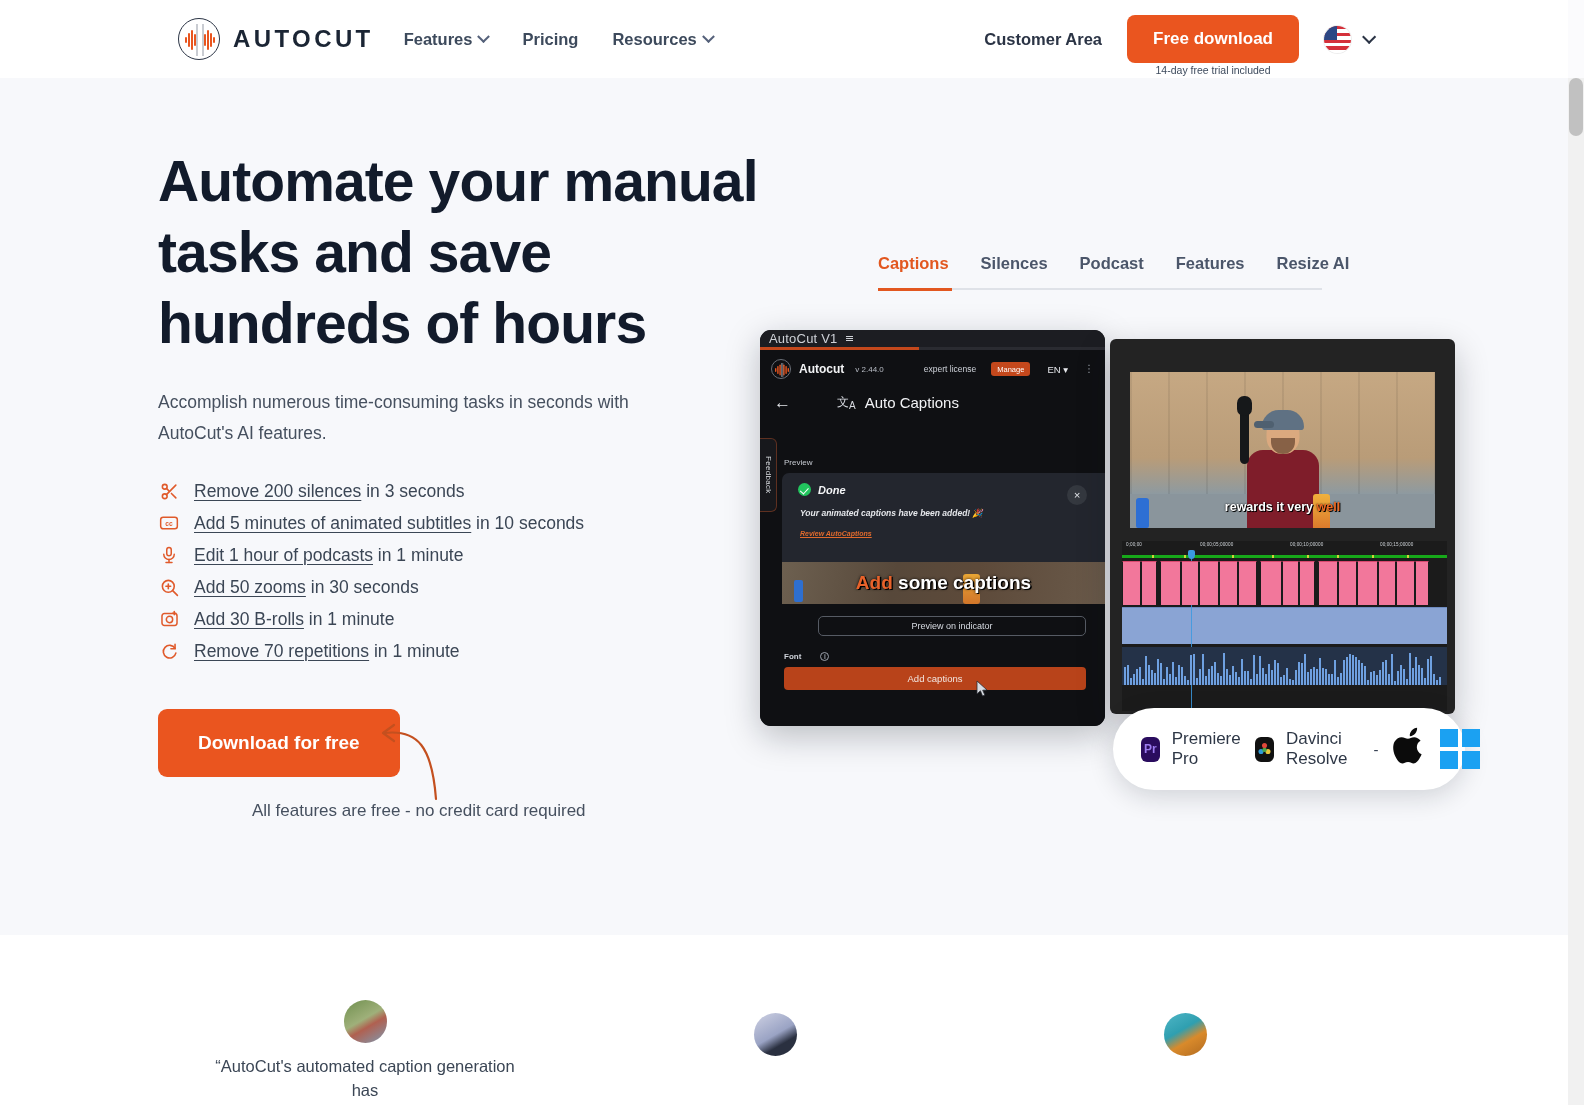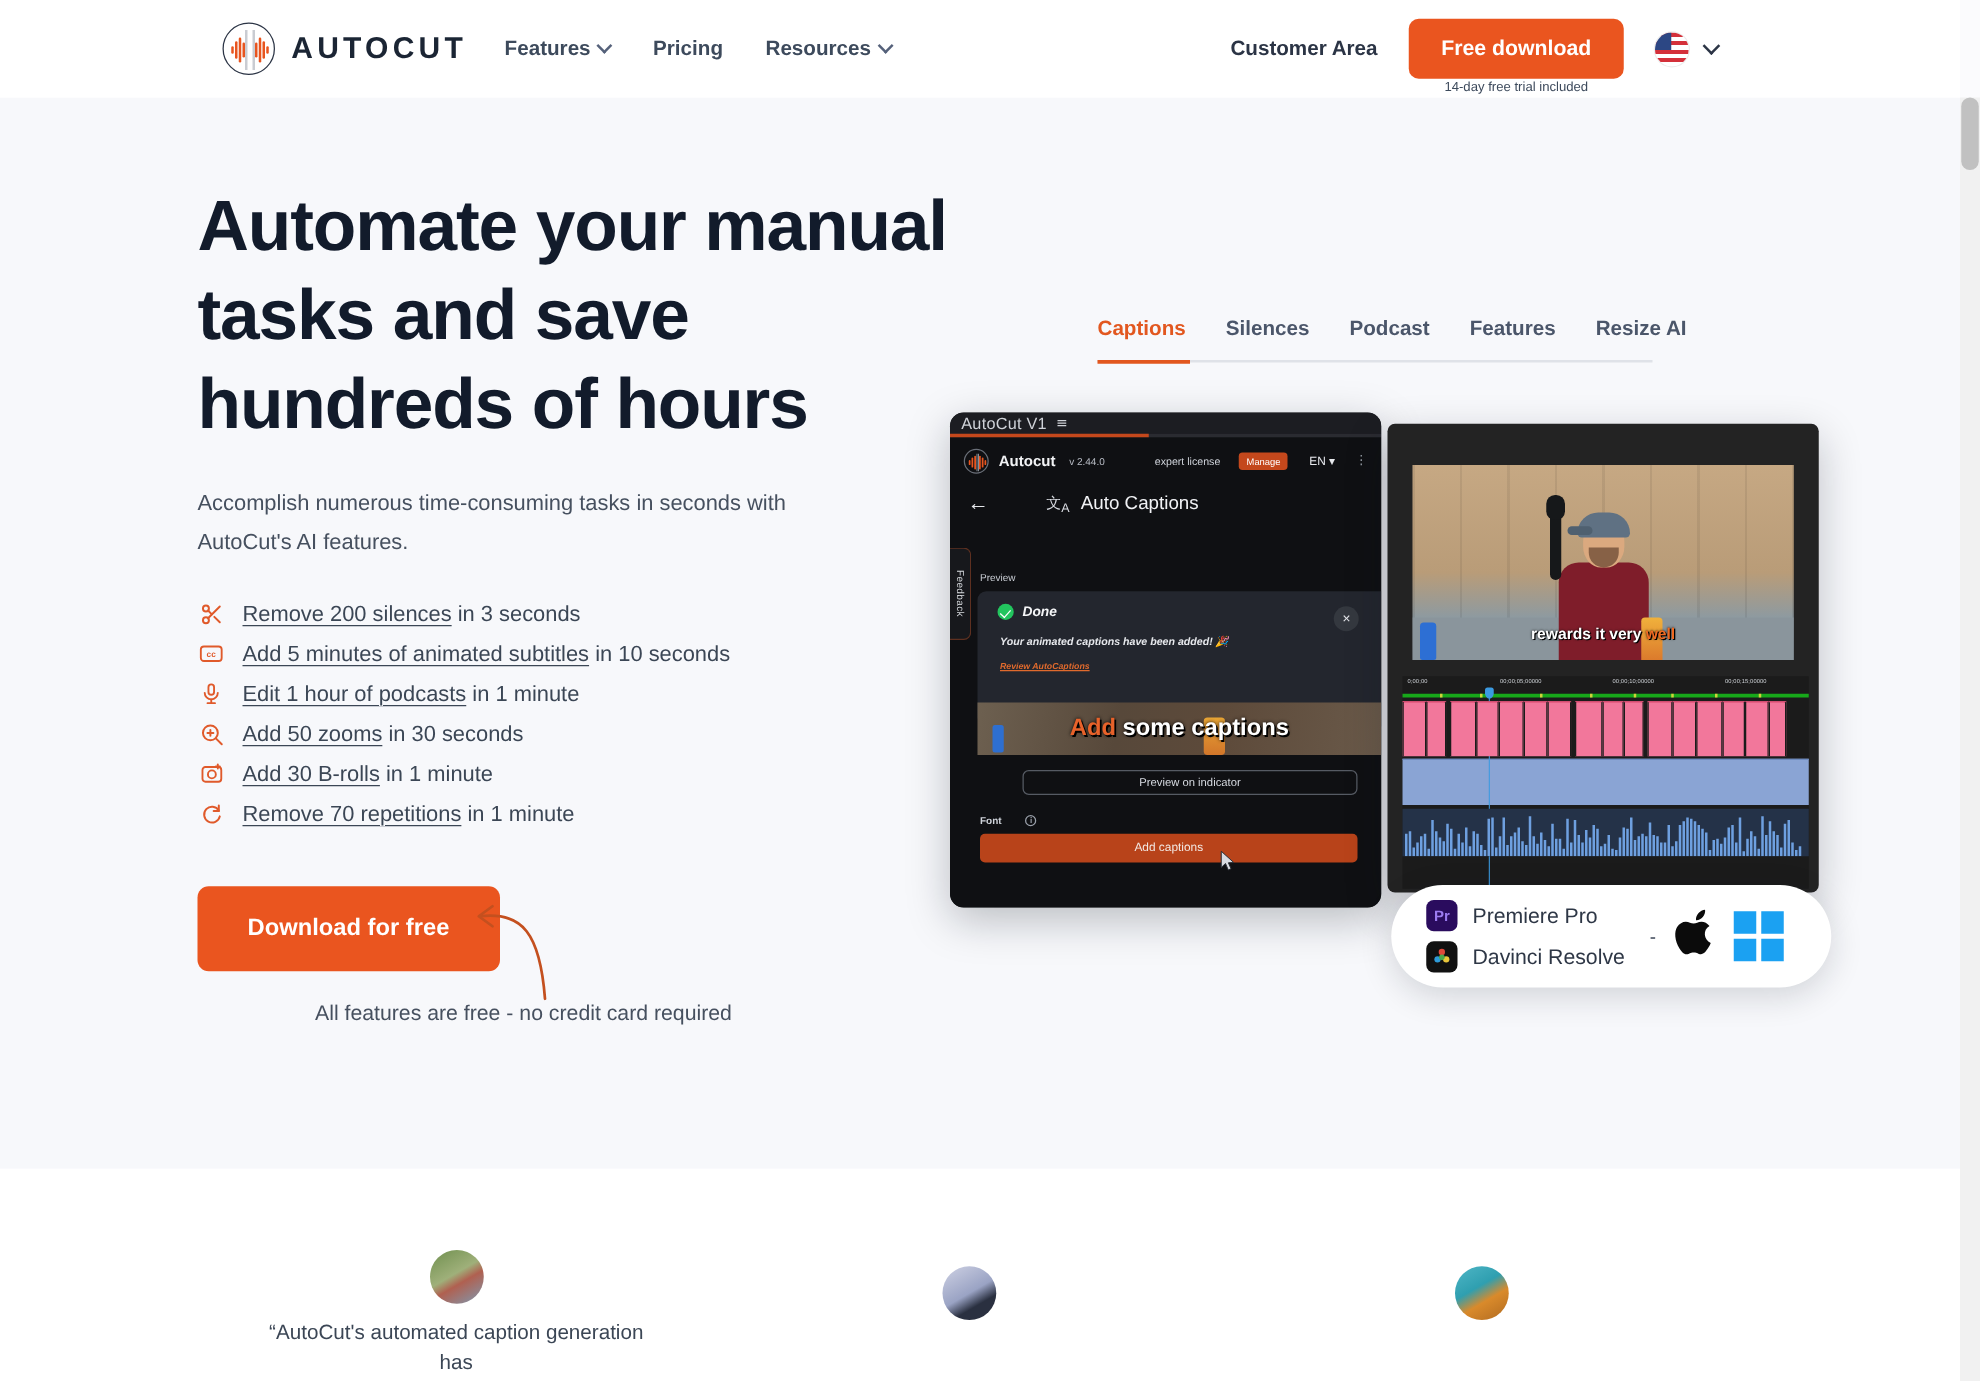--- a/index.html
+++ b/index.html
@@ -166,21 +166,21 @@
   .tl-audio { margin-top: 2px; height: 37px; background: #8aa4d4; border-top: 1px solid #6e8bc0; }
   .tl-wave { margin-top: 3px; height: 38px; background: #243248; position: relative; overflow: hidden; }
   .tl-wave i { position: absolute; bottom: 0; width: 2px; background: #6ea0e0; }
 
   
   .compat {
     position: absolute; left: 356px; top: 630px; width: 352px; height: 82px;
     background: #fff; border-radius: 41px; box-shadow: 0 7px 26px rgba(20,26,40,.16);
     display: flex; align-items: center; padding: 0 28px;
   }
-  .compat-apps { display: flex; flex-direction: column; gap: 8px; }
+  .compat-apps { display: flex; flex-direction: row; gap: 8px; }
   .capp { display: flex; align-items: center; gap: 12px; font-size: 17px; color: #2e3746; }
   .capp-ico { width: 25px; height: 25px; border-radius: 6px; display: flex; align-items: center; justify-content: center; font-size: 12px; font-weight: 700; }
   .ico-pr { background: #2a0c5e; color: #9c7bf0; }
   .ico-dr { background: #111; position: relative; }
   .compat-dash { margin: 0 14px 0 20px; color: #3a4455; font-size: 15px; }
   .os-icons { display: flex; align-items: center; gap: 14px; }
   .win-grid { display: grid; grid-template-columns: 18px 18px; grid-template-rows: 18px 18px; gap: 4px; }
   .win-grid i { background: #1ba1f2; display: block; }
 
   

